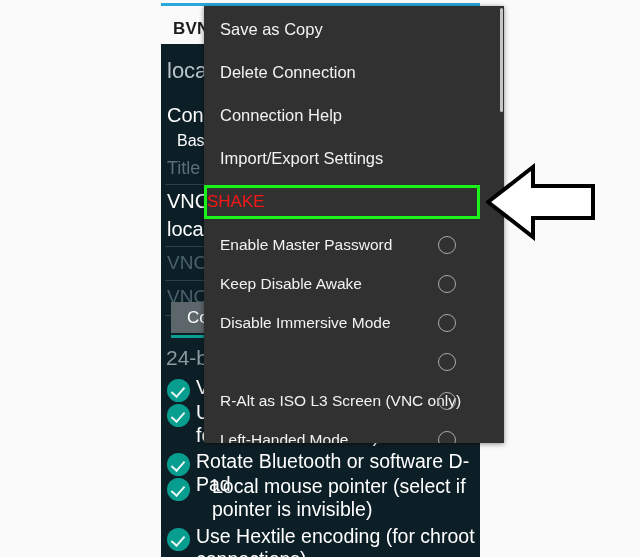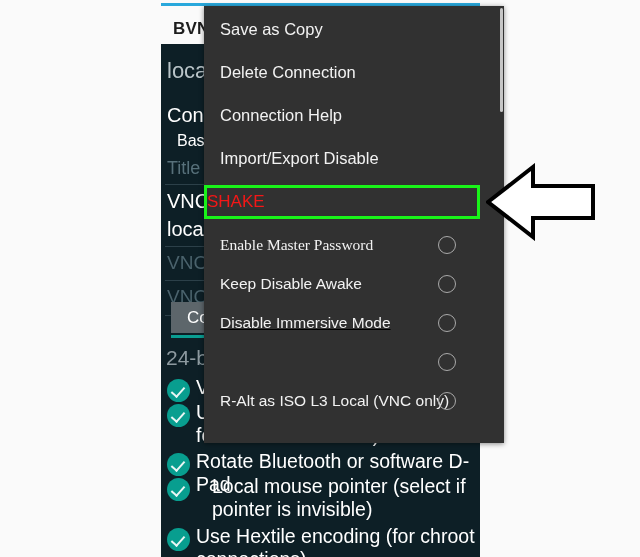--- a/index.html
+++ b/index.html
@@ -328,44 +328,48 @@
   <div class="menu-item" style="top:4px;">
     <span class="mi-label">Save as Copy</span>
   </div>
   <div class="menu-item" style="top:90px;">
     <span class="mi-label">Connection Help</span>
   </div>
   <div class="menu-item" style="top:47px;">
     <span class="mi-label">Delete Connection</span>
   </div>
   <div class="menu-item" style="top:133px;">
-    <span class="mi-label">Import/Export Disable</span>
+    <span class="mi-label">Import/Export Settings</span>
   </div>
 
   <div class="menu-item" id="menu-item-shake" style="top:179px;">
     <span class="mi-label">SHAKE</span>
   </div>
 
-  <div class="menu-item radio" style="top:219px;font-family:Liberation Serif, serif;">
+  <div class="menu-item radio" style="top:219px;">
     <span class="mi-label">Enable Master Password</span>
     <span class="mi-radio"></span>
   </div>
   <div class="menu-item radio" style="top:258px;">
     <span class="mi-label">Keep Disable Awake</span>
     <span class="mi-radio"></span>
   </div>
-  <div class="menu-item radio" style="top:297px;text-decoration:underline;">
+  <div class="menu-item radio" style="top:297px;">
     <span class="mi-label">Disable Immersive Mode</span>
     <span class="mi-radio"></span>
   </div>
   <div class="menu-item radio" style="top:336px;">
     <span class="mi-radio"></span>
   </div>
   <div class="menu-item radio" style="top:375px;">
-    <span class="mi-label">R-Alt as ISO L3 Local (VNC only)</span>
+    <span class="mi-label">R-Alt as ISO L3 Screen (VNC only)</span>
+    <span class="mi-radio"></span>
+  </div>
+  <div class="menu-item radio" style="top:414px;">
+    <span class="mi-label">Left-Handed Mode</span>
     <span class="mi-radio"></span>
   </div>
 
   <div id="menu-scrollbar"></div>
 </div>
 
 <div id="callout-arrow">
   <svg width="110" height="78" viewBox="0 0 110 78" xmlns="http://www.w3.org/2000/svg">
     <polygon points="2,39 47,4 47,23 107,23 107,55 47,55 47,74" fill="#ffffff" stroke="#000000" stroke-width="4" stroke-linejoin="miter"></polygon>
   </svg>

